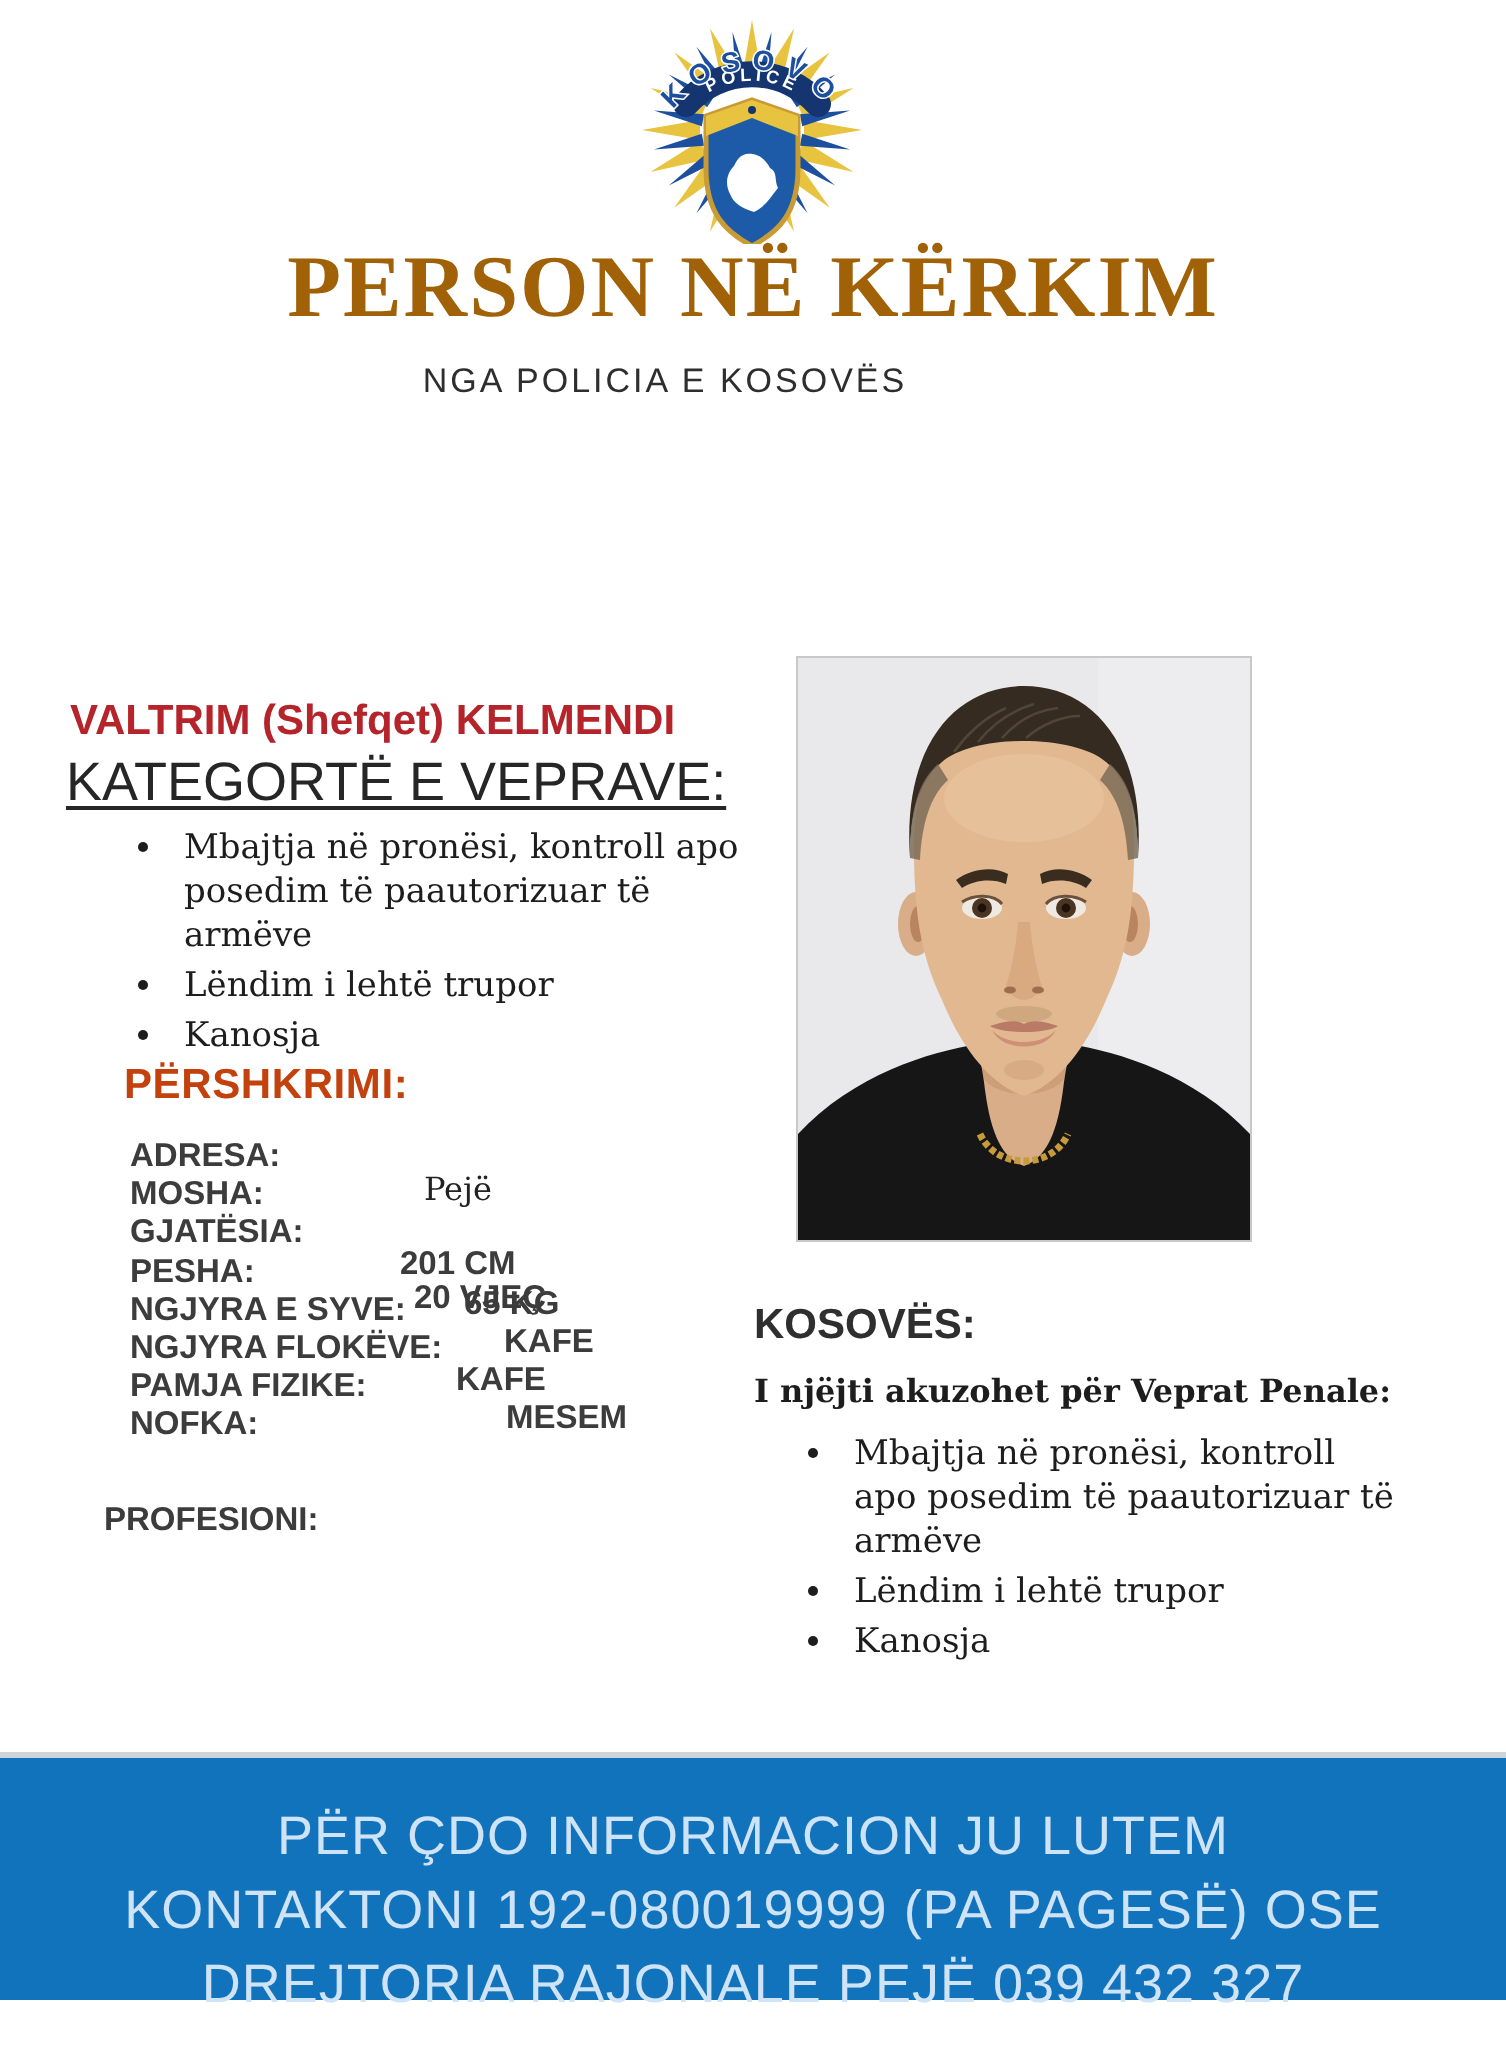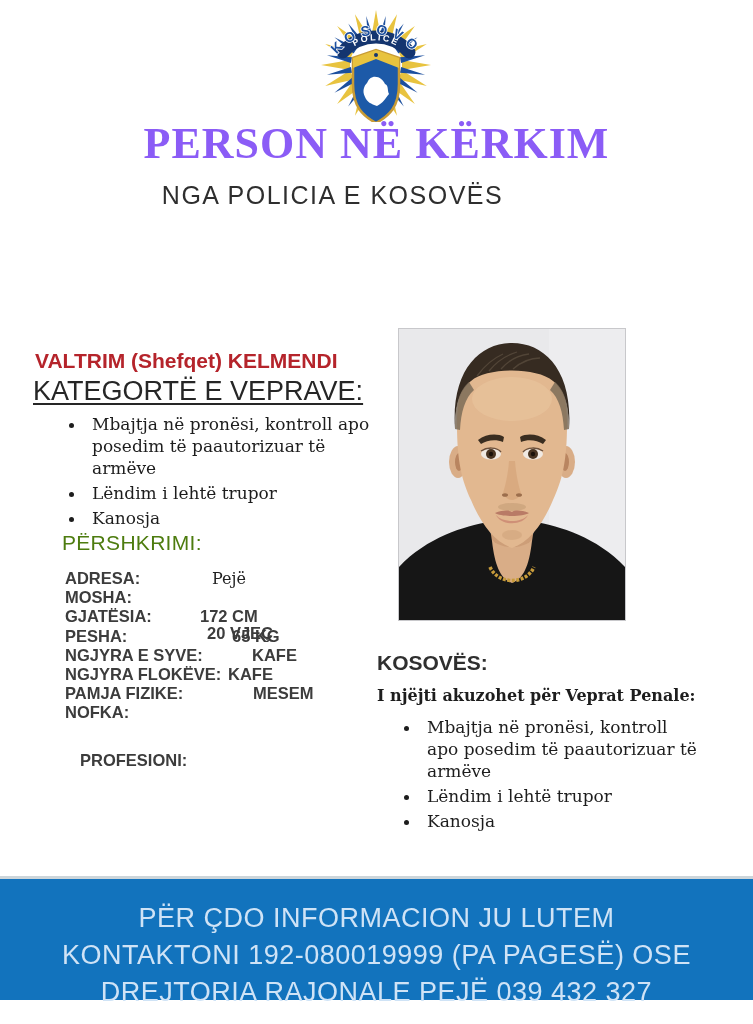--- a/index.html
+++ b/index.html
@@ -4,44 +4,44 @@
 <style>
   html,body{margin:0;padding:0;background:#ffffff;}
   .page{position:relative;width:753px;height:1024px;background:#ffffff;overflow:hidden;
         font-family:"Liberation Sans",sans-serif;}
   .abs{position:absolute;}
 
   
   .logo{left:303px;top:4px;width:146px;height:118px;}
   .title{left:0;top:118px;width:753px;text-align:center;
          font-family:"Liberation Serif",serif;font-weight:700;font-size:44px;
-         letter-spacing:1px;color:#8b5cf6;}
+         letter-spacing:1px;color:#a16207;}
   .subtitle{left:0;top:181px;width:665px;text-align:center;
-            font-size:25px;letter-spacing:1.5px;color:#2e2e2e;}
+            font-size:17px;letter-spacing:1.5px;color:#2e2e2e;}
 
   
   .name{left:35px;top:349px;font-size:21px;font-weight:700;color:var(--accent-red);}
   .cat-heading{left:33px;top:376px;font-size:27px;color:#262626;
                text-decoration:underline;text-decoration-thickness:2px;text-underline-offset:3px;}
   ul.offenses{margin:4px;padding:0 0 0 20px;list-style:disc;
               font-family:"DejaVu Serif",serif;font-size:17px;line-height:22px;color:#1d1d1d;}
   ul.offenses li{margin:0 0 3px 0;padding-left:6px;}
   .offenses-left{left:62px;top:409px;width:292px;}
-  .desc-heading{left:62px;top:531px;font-size:21px;font-weight:400;color:#4d7c0f;letter-spacing:.3px;}
+  .desc-heading{left:62px;top:531px;font-size:21px;font-weight:700;color:#c2410c;letter-spacing:.3px;}
   .details{left:65px;top:569px;width:330px;}
   .drow{position:relative;height:19.2px;font-size:16.5px;font-weight:600;color:#3c3c3c;}
-  .dval{position:absolute;top:0;font-weight:600;color:#3c3c3c;}
+  .dval{position:absolute;top:16px;font-weight:600;color:#3c3c3c;}
   .r0 .dval{left:147px;font-family:"DejaVu Serif",serif;font-weight:400;font-size:16px;color:#222;}
   .r1 .dval{left:142px;margin-top:36px;}
   .r2 .dval{left:135px;}
   .r3 .dval{left:167px;}
   .r4 .dval{left:187px;}
   .r5 .dval{left:163px;}
   .r6 .dval{left:188px;}
-  .profession{left:80px;top:751px;font-size:16.5px;font-weight:600;color:#3c3c3c;}
+  .profession{left:52px;top:751px;font-size:16.5px;font-weight:600;color:#3c3c3c;}
 
   
   .photo{left:398px;top:328px;width:226px;height:291px;border:1px solid #c8c8cb;background:#e9e9eb;}
   .photo svg{display:block;}
 
   
   .notice-heading{left:377px;top:651px;font-size:21px;font-weight:700;color:#2f2f2f;}
   .notice-intro{left:377px;top:686px;font-family:"DejaVu Serif",serif;
                 font-weight:700;font-size:16px;color:#1d1d1d;}
   .offenses-right{left:397px;top:712px;width:276px;}
@@ -127,21 +127,21 @@
     <li>Mbajtja në pronësi, kontroll apo posedim të paautorizuar të armëve</li>
     <li>Lëndim i lehtë trupor</li>
     <li>Kanosja</li>
   </ul>
 
   <div class="abs desc-heading">PËRSHKRIMI:</div>
 
   <div class="abs details">
     <div class="drow r0"><span class="dlabel">ADRESA:</span><span class="dval">Pejë</span></div>
     <div class="drow r1"><span class="dlabel">MOSHA:</span><span class="dval">20 VJEÇ</span></div>
-    <div class="drow r2"><span class="dlabel">GJATËSIA:</span><span class="dval">172 CM</span></div>
+    <div class="drow r2"><span class="dlabel">GJATËSIA:</span><span class="dval">201 CM</span></div>
     <div class="drow r3"><span class="dlabel">PESHA:</span><span class="dval">65 KG</span></div>
     <div class="drow r4"><span class="dlabel">NGJYRA E SYVE:</span><span class="dval">KAFE</span></div>
     <div class="drow r5"><span class="dlabel">NGJYRA FLOKËVE:</span><span class="dval">KAFE</span></div>
     <div class="drow r6"><span class="dlabel">PAMJA FIZIKE:</span><span class="dval">MESEM</span></div>
     <div class="drow r7"><span class="dlabel">NOFKA:</span><span class="dval"></span></div>
   </div>
 
   <div class="abs profession">PROFESIONI:</div>
 
   <div class="abs photo">

